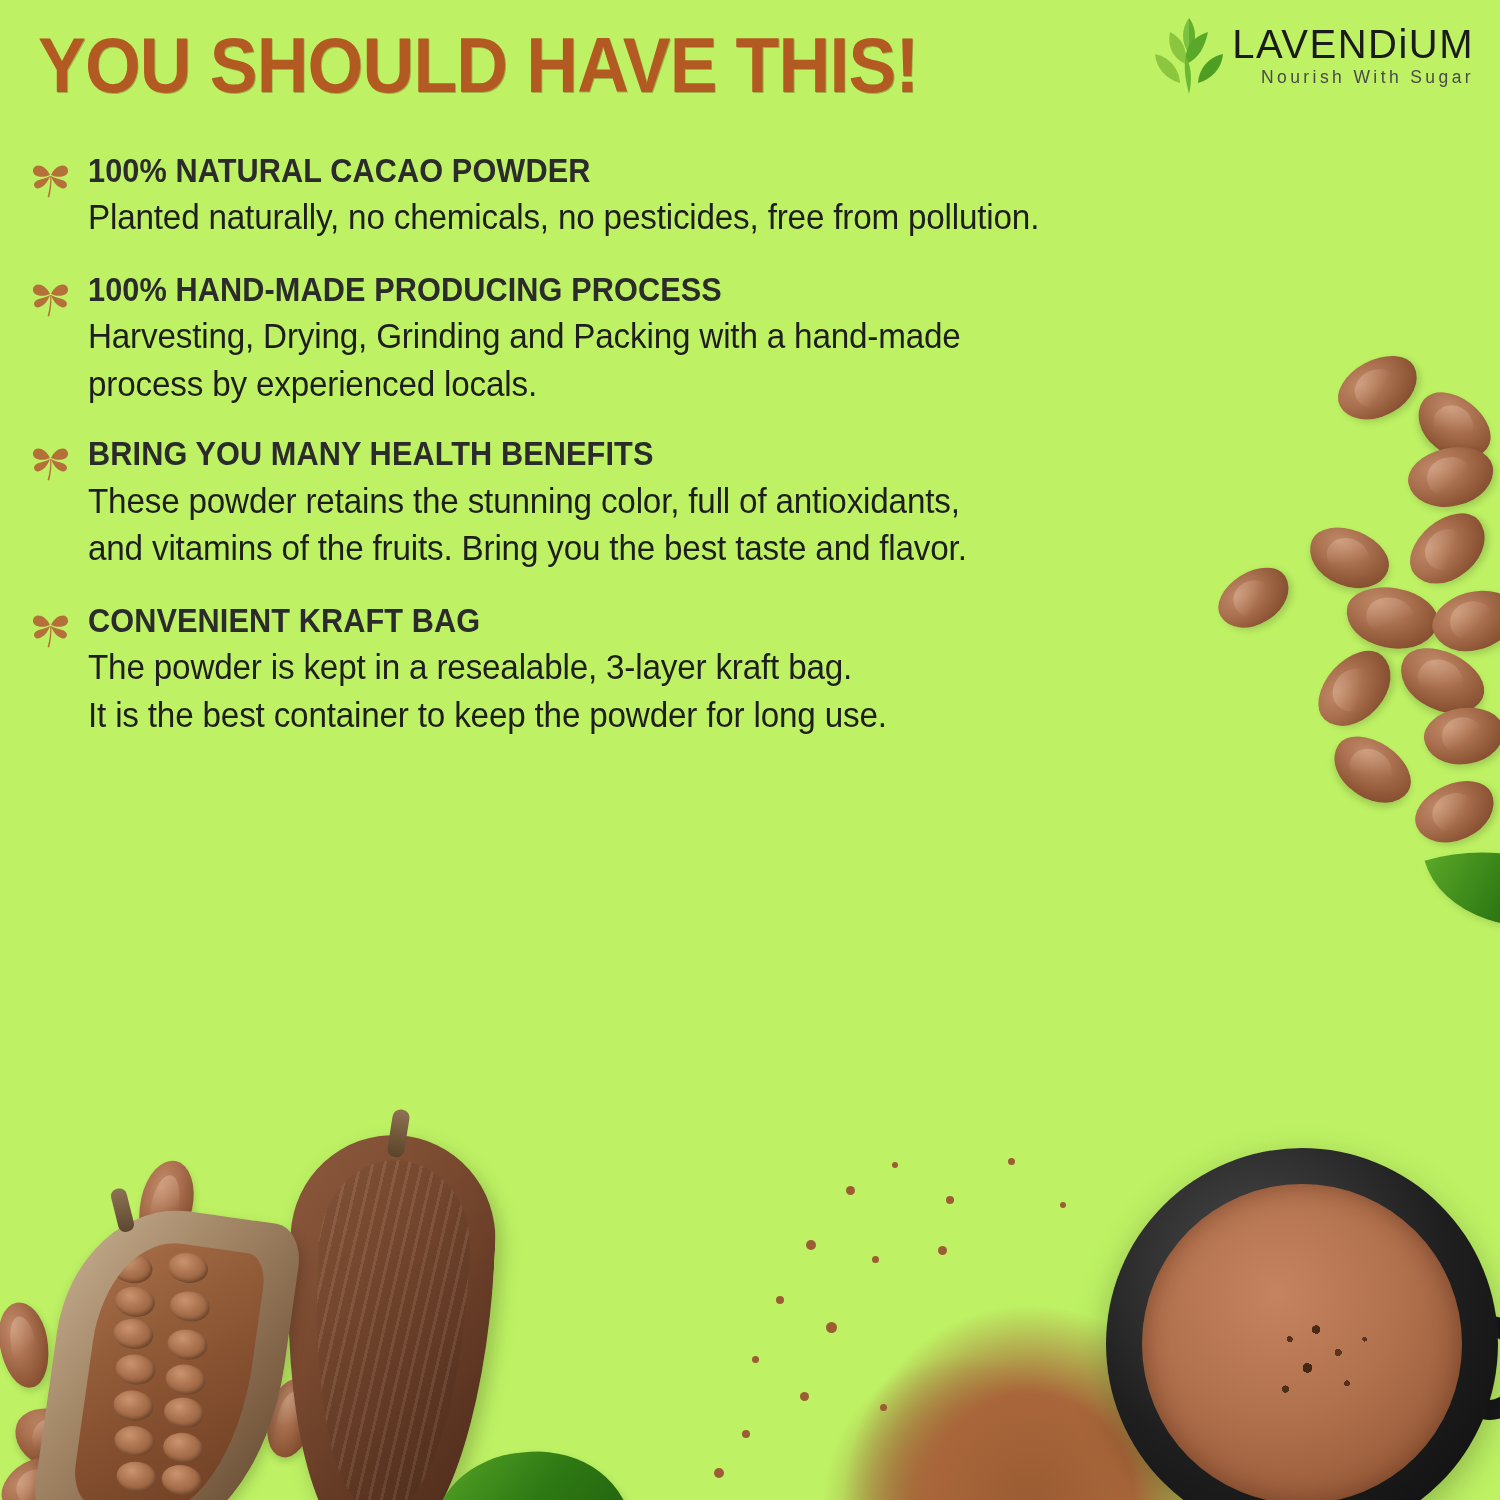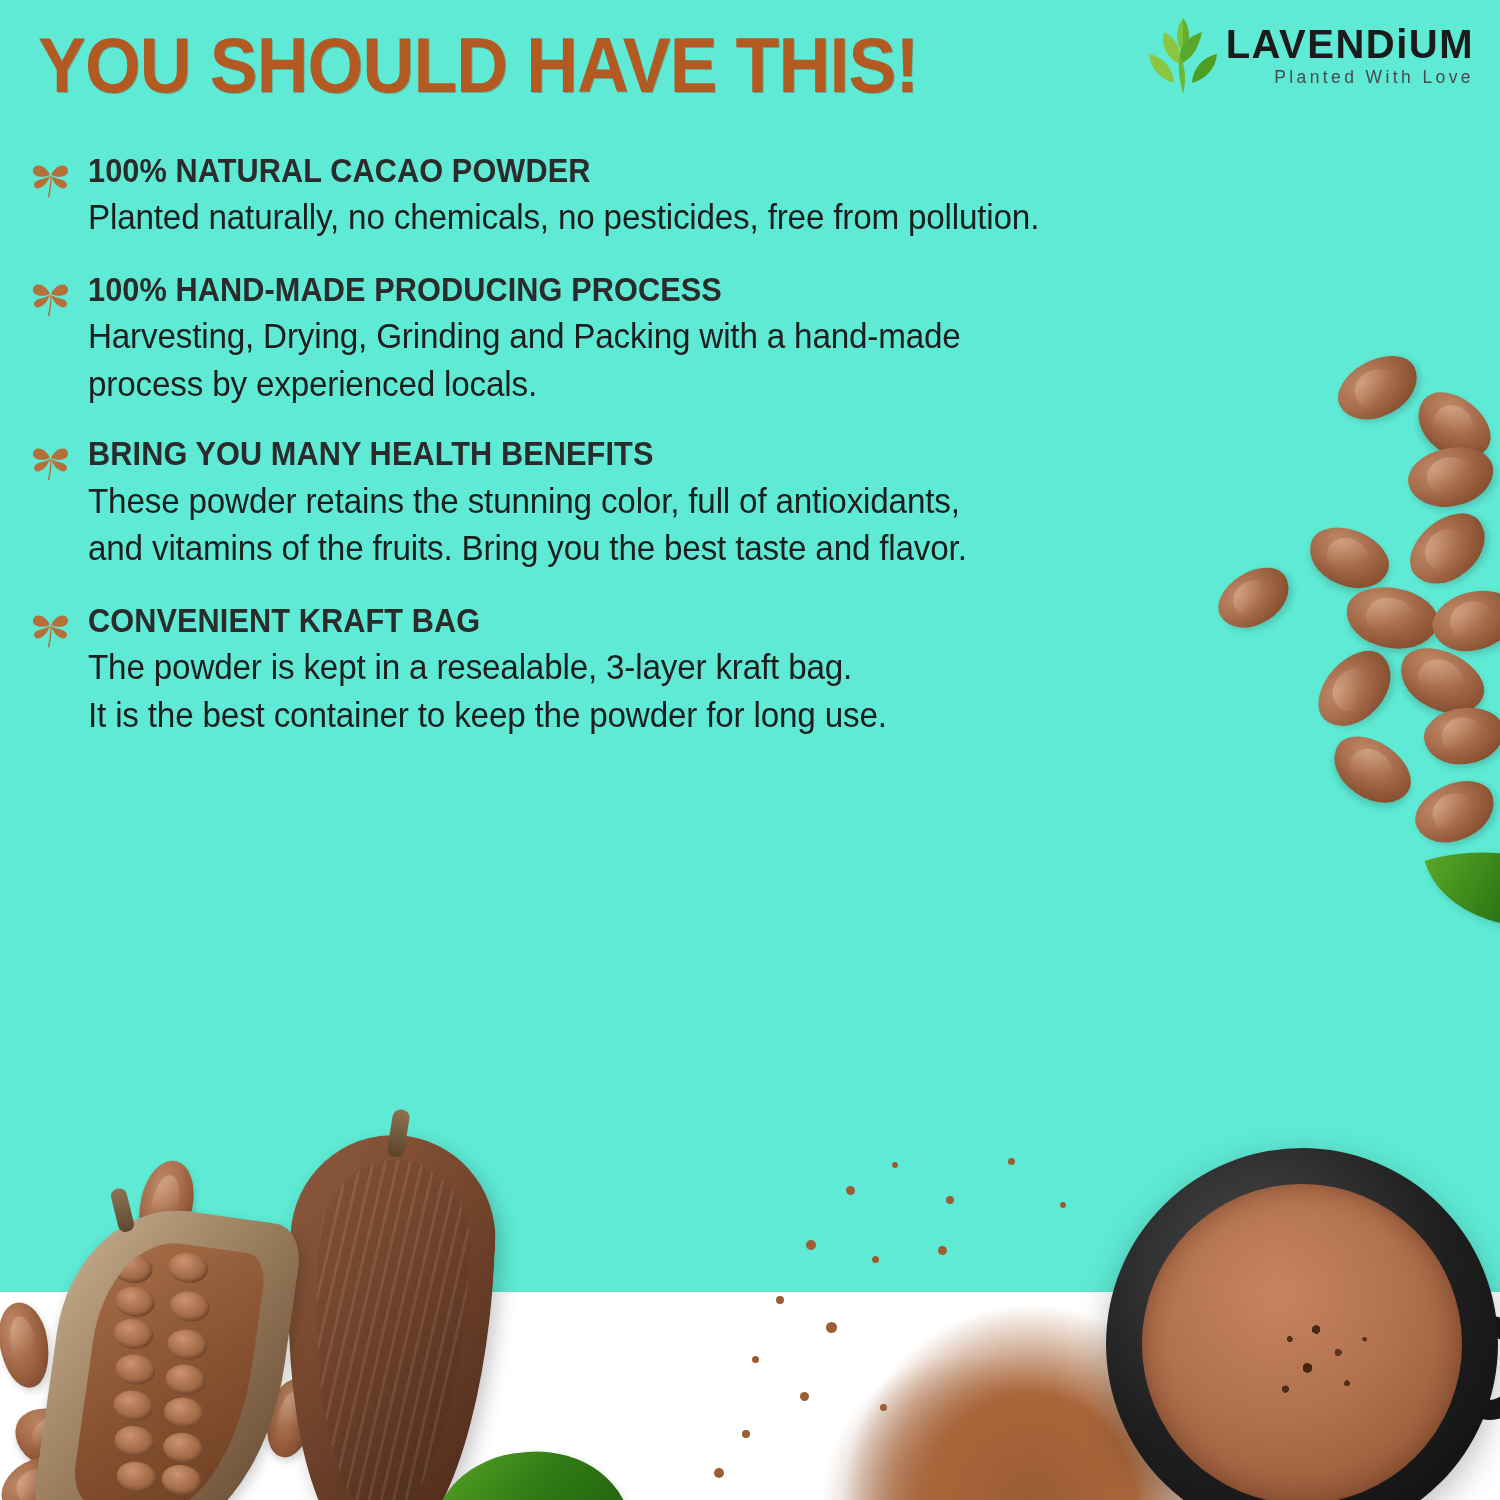--- a/index.html
+++ b/index.html
@@ -4,22 +4,22 @@
 <style>
   * { margin:0; padding:0; box-sizing:border-box; }
   html, body {
     width:1500px; height:1500px;
     background:#ffffff;
     font-family:"Liberation Sans", sans-serif;
     overflow:hidden;
   }
   .page {
     position:relative;
-    width:1500px; height:1292px;
-    background:#5eead4;
+    width:1500px; height:1500px;
+    background:#bef264;
   }
 
   
   .header {
     position:absolute; top:0; left:0;
     width:1500px; height:130px;
     display:flex; align-items:center;
     padding-left:38px;
   }
   .headline {
@@ -34,21 +34,21 @@
     text-shadow:1px 1px 0 rgba(110,55,20,0.35);
   }
   .logo {
     position:absolute;
     right:26px; top:16px;
     display:flex; align-items:center; gap:6px;
   }
   .logo-mark { width:74px; height:80px; display:block; }
   .logo-words { display:flex; flex-direction:column; justify-content:center; }
   .logo-name {
-    font-size:40px; font-weight:bold; color:#1b1b1b;
+    font-size:40px; font-weight:normal; color:#1b1b1b;
     letter-spacing:1.5px; line-height:1.02; white-space:nowrap;
   }
   .logo-tag {
     font-size:17.5px; color:#4a4a4a; letter-spacing:3.4px;
     white-space:nowrap; margin-top:3px; text-align:right;
   }
 
   
   .features {
     position:absolute;
@@ -309,21 +309,21 @@
         <path d="M37 2 C45 13 45 27 37 38 C29 27 29 13 37 2 Z" fill="#7cc242"></path>
         <path d="M37 2 C45 13 45 27 37 38 L37 2 Z" fill="#63ae2e"></path>
         <path d="M18 16 C30 22 36 34 34 48 C21 43 15 30 18 16 Z" fill="#8cc63f"></path>
         <path d="M56 16 C53 30 47 43 34 48 C32 34 38 22 56 16 Z" fill="#5aa82a"></path>
         <path d="M3 38 C17 41 27 52 28 67 C14 63 4 52 3 38 Z" fill="#8cc63f"></path>
         <path d="M71 38 C70 52 60 63 46 67 C47 52 57 41 71 38 Z" fill="#4f9e24"></path>
         <path d="M34 40 C40 52 40 66 37 78 C34 66 31 52 34 40 Z" fill="#6cb833"></path>
       </svg>
       <div class="logo-words">
         <div class="logo-name">LAVENDiUM</div>
-        <div class="logo-tag">Planted With Love</div>
+        <div class="logo-tag">Nourish With Sugar</div>
       </div>
     </div>
   </div>
 
   <div class="features">
 
     <div class="feature">
       <svg class="clover" viewBox="0 0 42 44">
         <g fill="#b5703a">
           <path d="M20 19 C15 8 4 7 3 14 C2 20 11 23 20 19 Z"></path>

